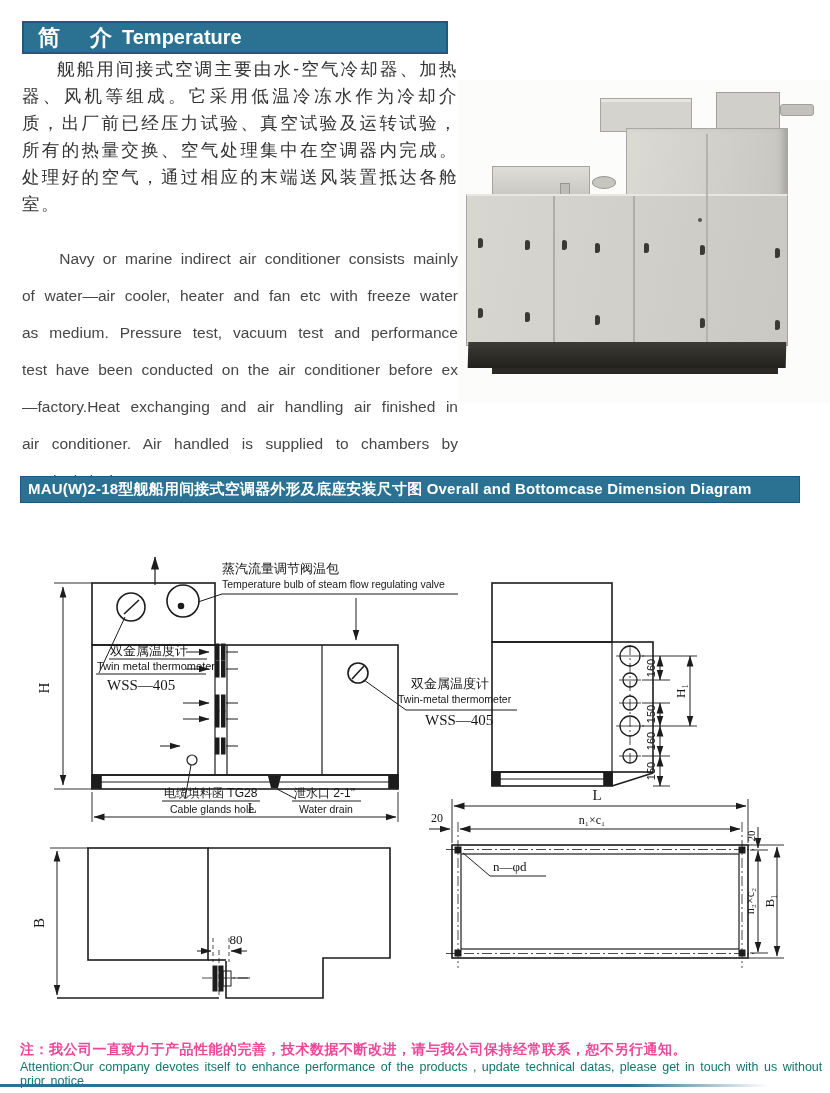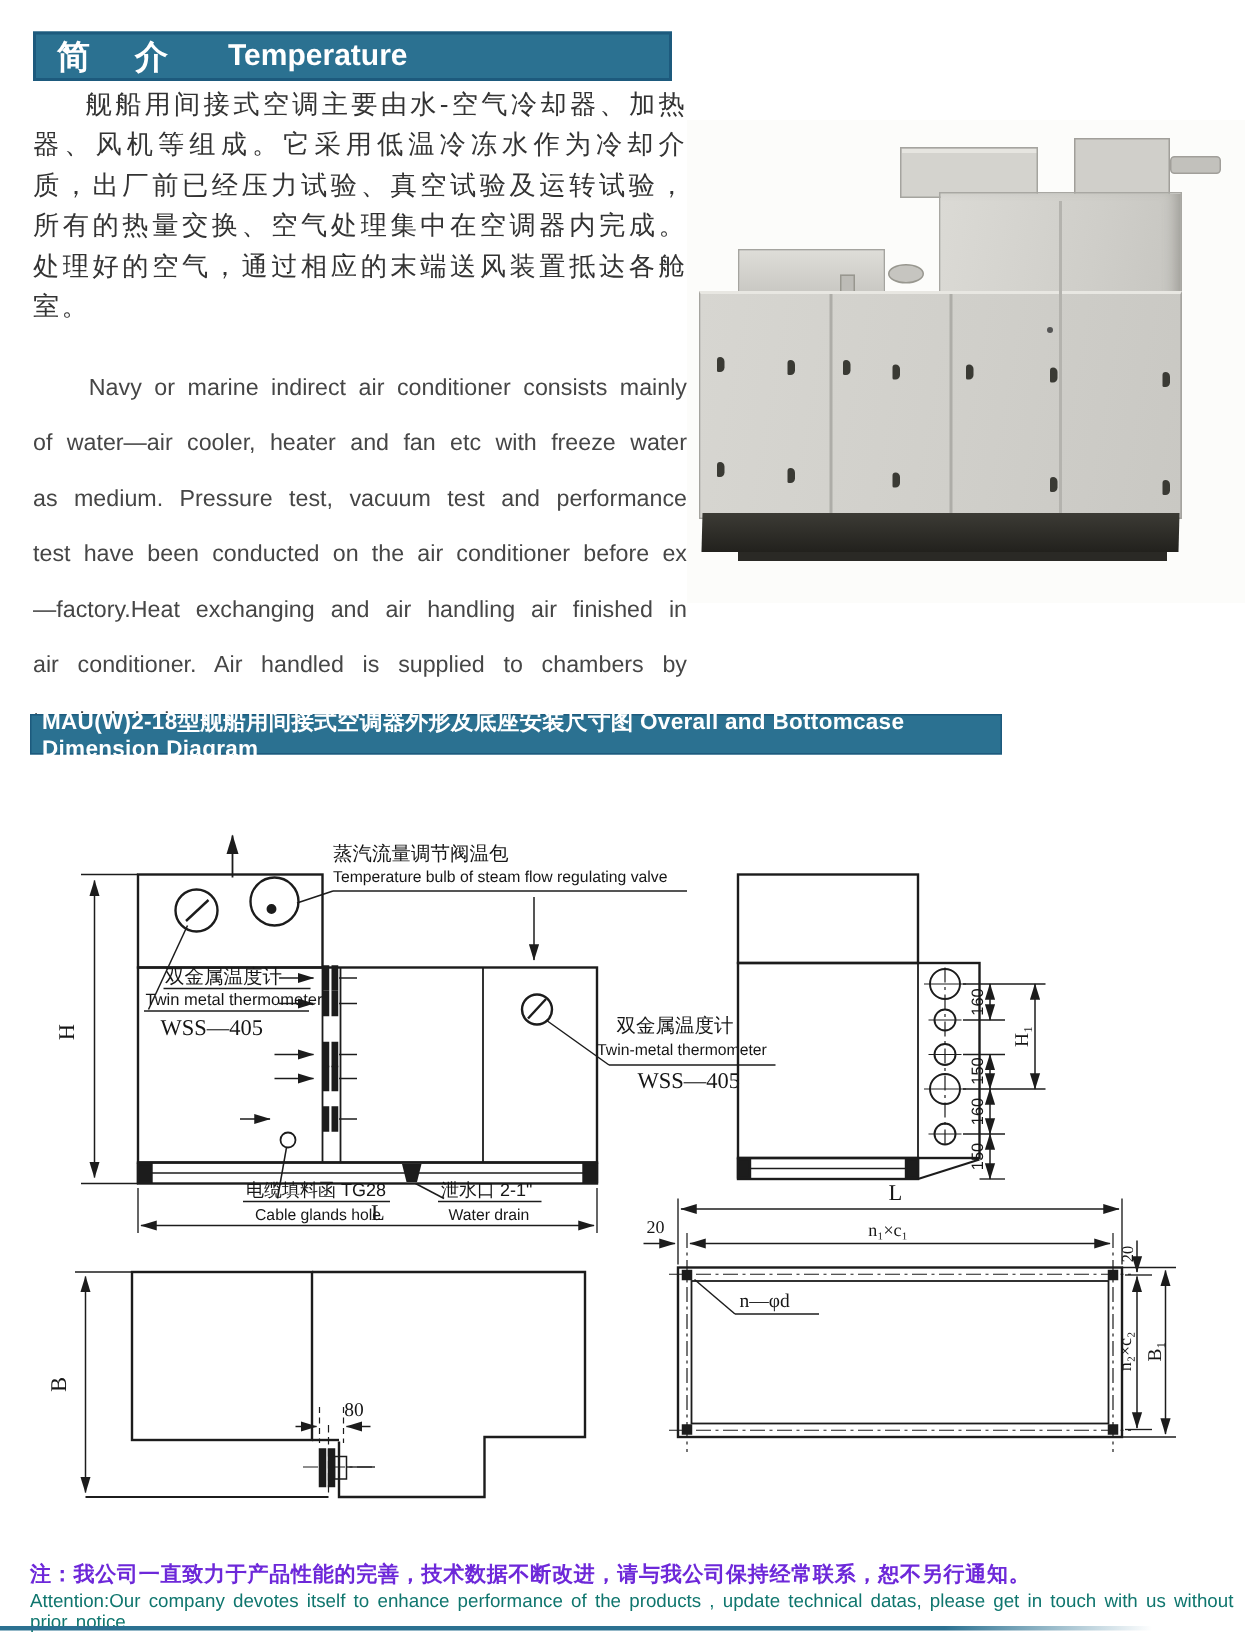--- a/index.html
+++ b/index.html
@@ -2,30 +2,30 @@
 <html><head>
 <meta charset="utf-8">
 <style>
   * { margin:0; padding:0; box-sizing:border-box; }
   html,body { background:#ffffff; }
   body {
     width:830px; height:1093px; position:relative; overflow:hidden;
     font-family:"Liberation Sans", sans-serif; color:#3a3a3a;
   }
   .bar { position:absolute; background:#2b7191; color:#fff; display:flex; align-items:center; }
-  .bar1 { left:22px; top:21px; width:426px; height:33px; border:2px solid #1d5a7d; padding-left:14px; gap:36px; }
+  .bar1 { left:22px; top:21px; width:426px; height:33px; border:2px solid #1d5a7d; padding-left:14px; gap:6px; }
   .bar1 .zh { font-size:22px; font-weight:bold; letter-spacing:4px; }
   .bar1 .en { font-size:20px; font-weight:bold; }
-  .bar2 { left:20px; top:476px; width:648px; height:27px; border:1px solid #1d5a7d;
+  .bar2 { left:20px; top:476px; width:780px; height:27px; border:1px solid #1d5a7d;
           font-size:15px; font-weight:bold; padding-left:7px; letter-spacing:0.2px; }
   .intro-zh { position:absolute; left:22px; top:56px; width:436px; font-size:17.5px; line-height:27px;
               letter-spacing:1.5px; text-align:justify; text-indent:2em; color:#333; }
   .intro-en { position:absolute; left:22px; top:240px; width:436px; font-size:15.5px; line-height:37px;
               text-align:justify; text-indent:2.4em; word-spacing:3px; color:#464646; }
-  .note-zh { position:absolute; left:20px; top:1041px; font-size:14px; font-weight:bold; color:#6d28d9; letter-spacing:0.5px; }
+  .note-zh { position:absolute; left:20px; top:1041px; font-size:14px; font-weight:bold; color:#ec4899; letter-spacing:0.5px; }
   .note-en { position:absolute; left:20px; top:1060px; font-size:12.5px; color:#0f766e; word-spacing:2px; }
   .bottom-rule { position:absolute; left:0; top:1084px; width:768px; height:3px;
                  background:linear-gradient(to right,#2b7191 82%,rgba(43,113,145,0)); }
 
   
   .photo { position:absolute; left:458px; top:80px; width:372px; height:322px; background:#fcfcfa; }
   .photo > div { position:absolute; }
   .ph-plenum { left:168px; top:48px; width:162px; height:218px;
                background:linear-gradient(100deg,#dbdad5,#cfcec9 55%,#c3c2bd);
                border:1px solid #a8a7a2; box-shadow:inset -8px 0 10px -6px #96958f; }

